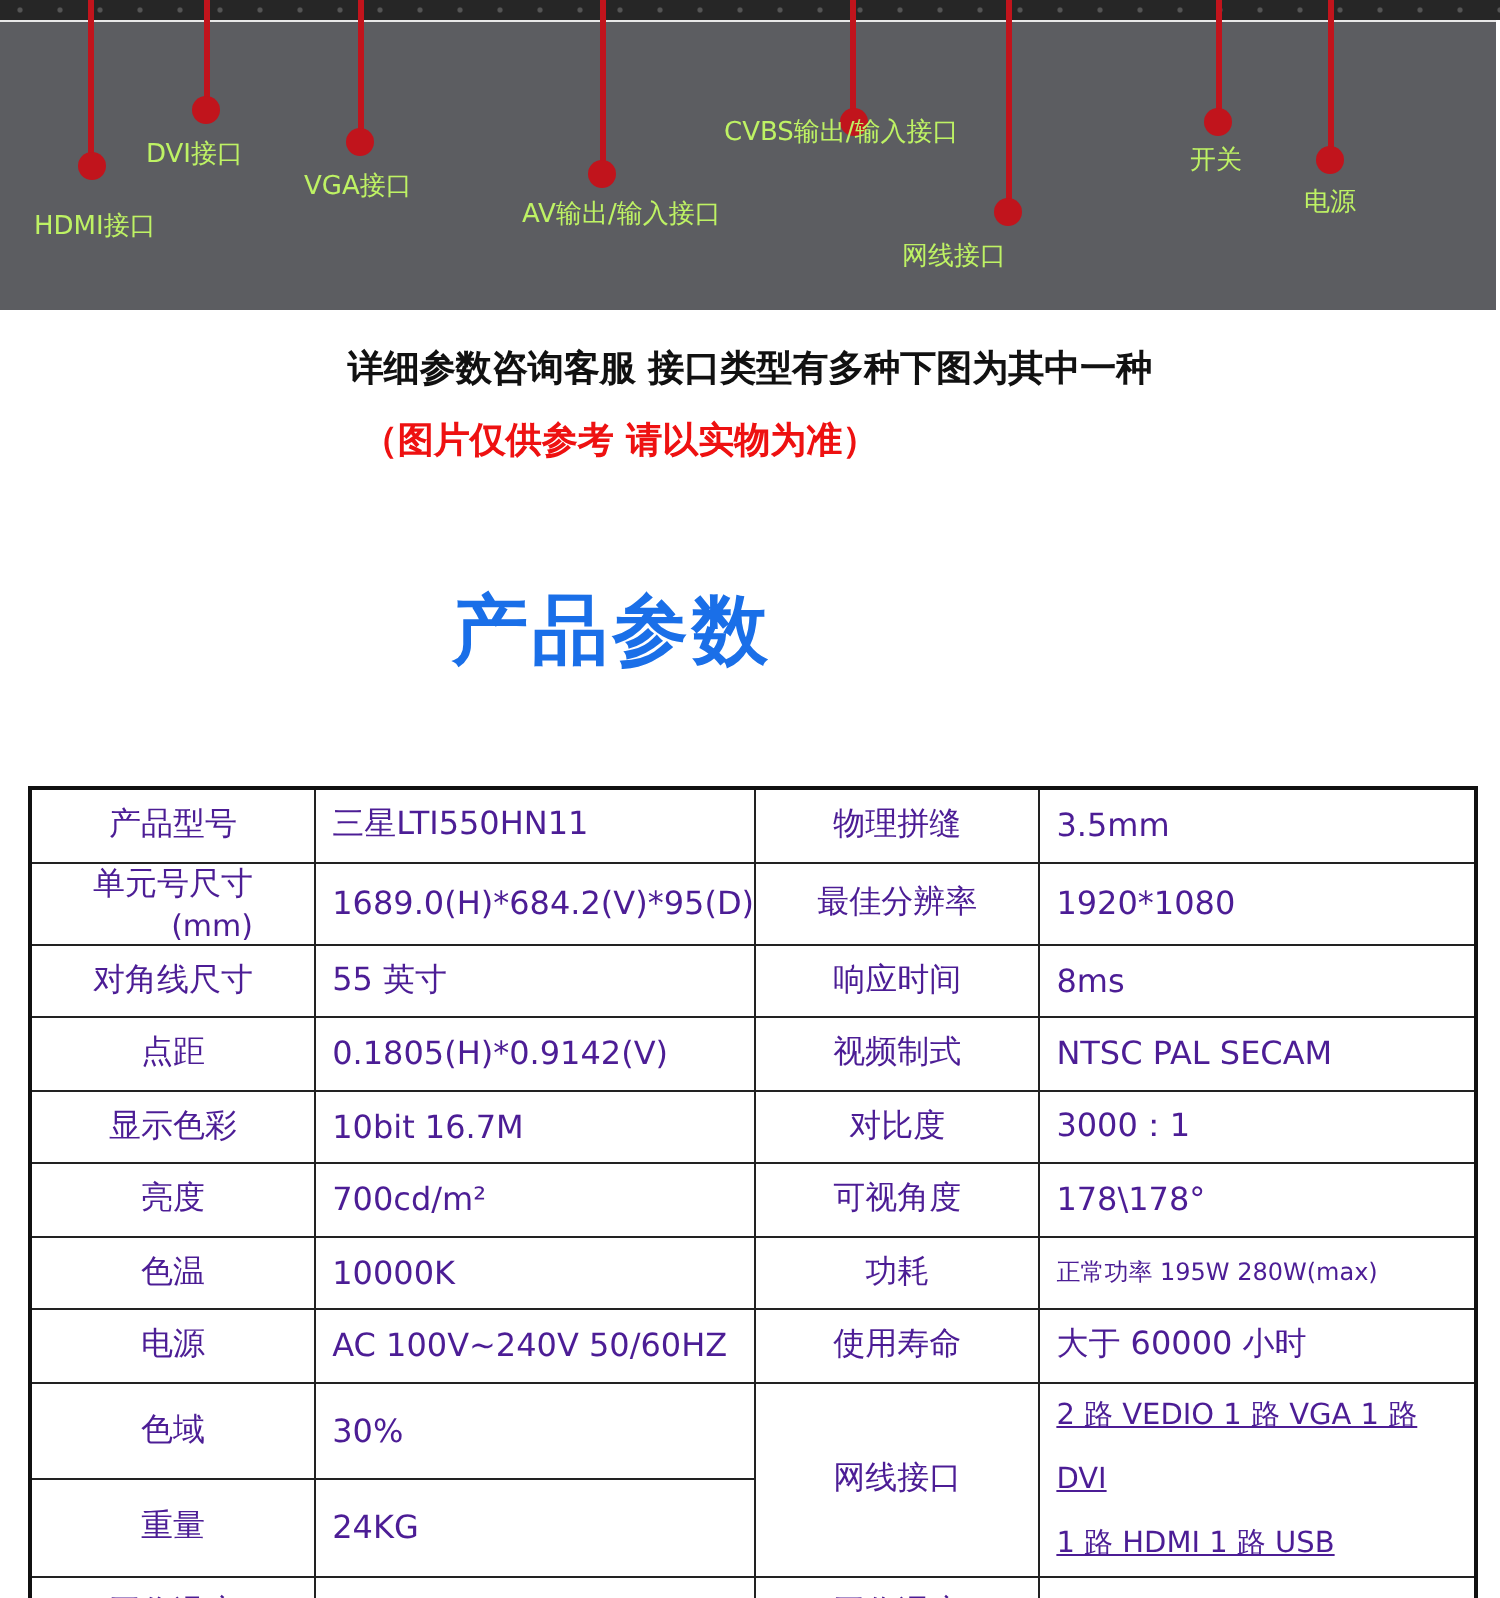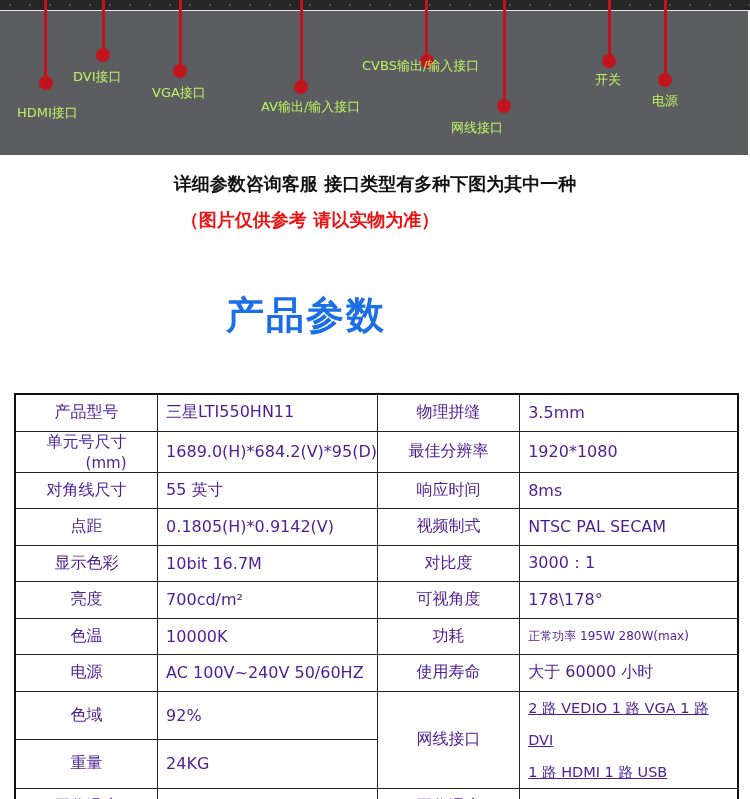--- a/index.html
+++ b/index.html
@@ -123,21 +123,21 @@
     <td class="v" style="font-size:12px">正常功率 195W 280W(max)</td>
   </tr>
   <tr>
     <td class="k">电源</td>
     <td class="v">AC  100V~240V 50/60HZ</td>
     <td class="k">使用寿命</td>
     <td class="v">大于 60000 小时</td>
   </tr>
   <tr>
     <td class="k">色域</td>
-    <td class="v">92%</td>
+    <td class="v">30%</td>
     <td class="k" rowspan="2">网线接口</td>
     <td class="v v2" rowspan="2">
       <div>2 路 VEDIO 1 路 VGA 1 路 DVI</div>
       <div>1 路 HDMI 1 路 USB</div>
     </td>
   </tr>
   <tr>
     <td class="k">重量</td>
     <td class="v">24KG</td>
   </tr>

